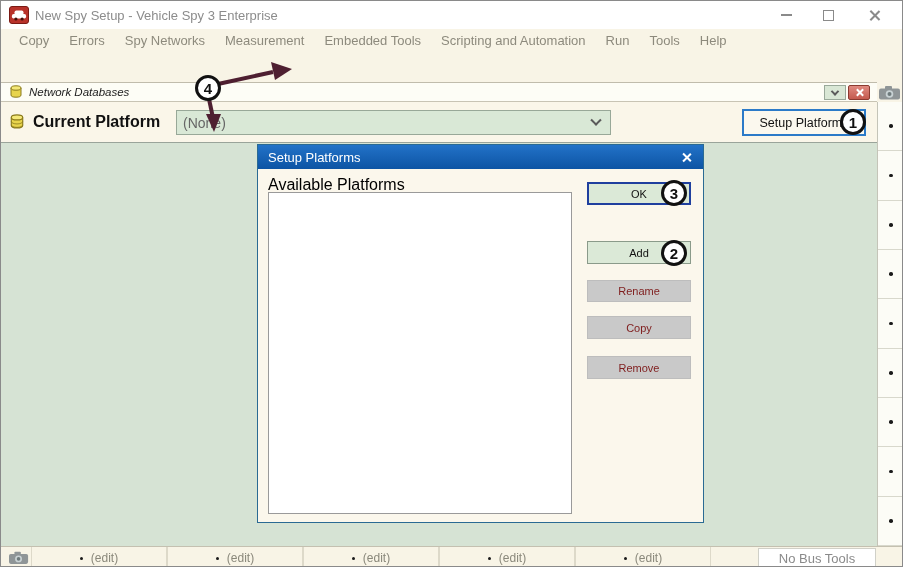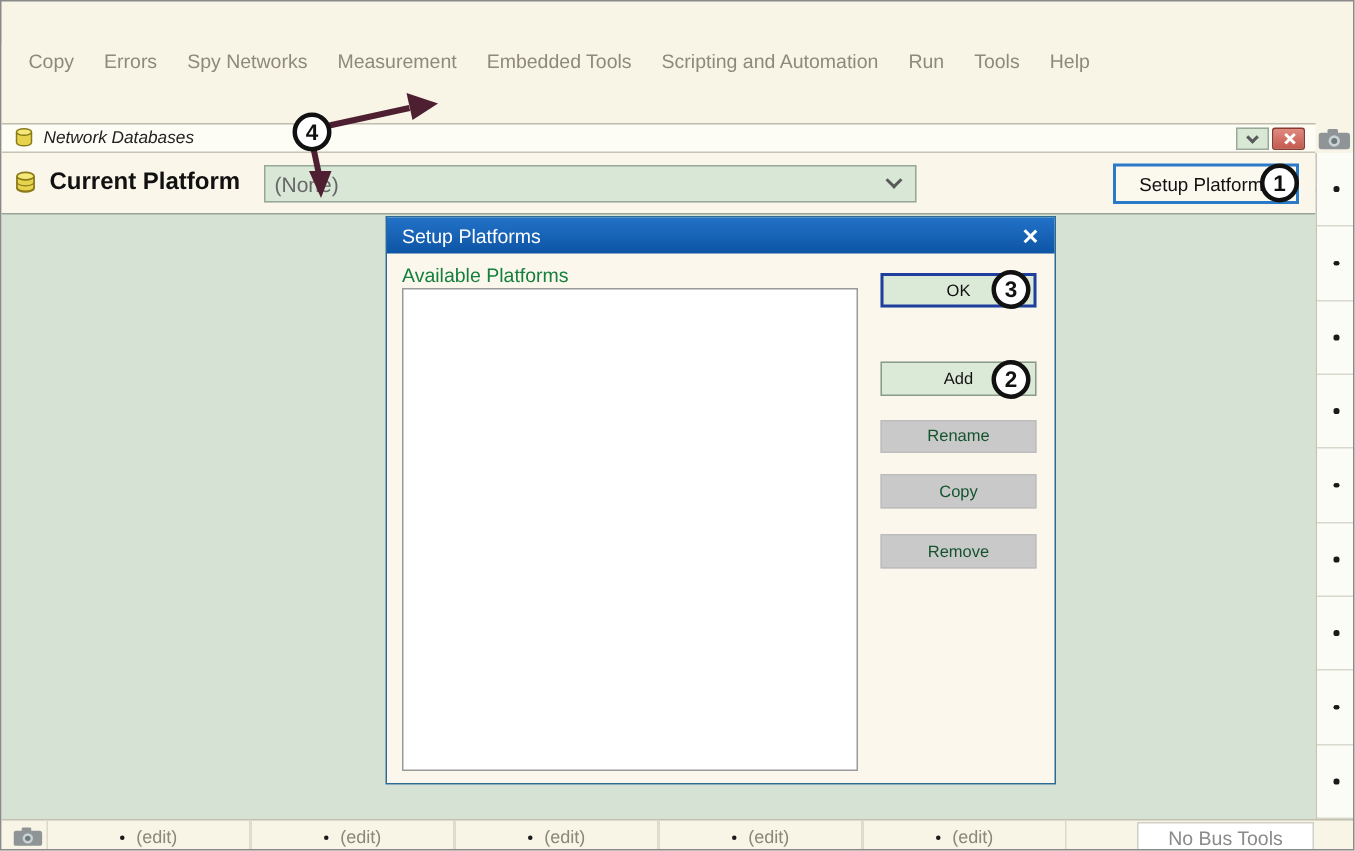--- a/index.html
+++ b/index.html
@@ -75,25 +75,25 @@
   .dot { width:3.5px; height:3.5px; background:#1a1a1a; border-radius:50%; }
 
   
   .dialog { position:absolute; left:256px; top:143px; width:447px; height:379px; background:#fbf7ec; border:1px solid #2a6a93; }
   .dlg-title { position:absolute; left:0; top:0; width:100%; height:24px; background:linear-gradient(#2272c8,#0d54a4); display:flex; align-items:center; padding-left:10px; }
   .dlg-title-text { color:#fff; font-size:13px; }
   .dlg-close { position:absolute; right:8px; top:4px; width:18px; height:16px; display:flex; align-items:center; justify-content:center; }
   .dlg-close .xw { position:relative; width:11px; height:11px; }
   .dlg-close .xw::before,.dlg-close .xw::after { content:""; position:absolute; left:5px; top:0; width:1.6px; height:11px; background:#fff; }
   .dlg-close .xw::before { transform:rotate(45deg);} .dlg-close .xw::after { transform:rotate(-45deg);}
-  .dlg-label { position:absolute; left:10px; top:31px; font-size:13px; color:#15803d; }
+  .dlg-label { position:absolute; left:10px; top:31px; font-size:16px; color:#000000; }
   .dlg-list { position:absolute; left:10px; top:47px; width:304px; height:322px; background:#fff; border:1px solid #9a9a9a; }
   .dlg-btn { position:absolute; left:329px; width:104px; height:23px; display:flex; align-items:center; justify-content:center; font-size:11px; }
   .btn-green { background:#dbe9d7; border:1px solid #8a9a8a; color:#111; }
-  .btn-gray  { background:#c9c9c9; border:1px solid #bdbdbd; color:#14532d; }
+  .btn-gray  { background:#c9c9c9; border:1px solid #bdbdbd; color:#7f1d1d; }
   .b-ok { top:37px; border:2px solid #1f3f9e; background:#dbe9d7; color:#111; }
   .b-add { top:96px; }
   .b-rename { top:135px; height:22px; }
   .b-copy { top:171px; }
   .b-remove { top:211px; }
   .b-close { top:346px; height:22px; }
 
   
   .statusbar { position:absolute; left:0; top:545px; width:100%; height:22px; background:#f8f4e6; border-top:1px solid #c4c0b0; }
   .sb-camera { position:absolute; left:8px; top:4px; }
@@ -108,20 +108,40 @@
   .callout { position:absolute; width:26px; height:26px; border:3px solid #111; border-radius:50%; background:#fff; display:flex; align-items:center; justify-content:center; font-size:15px; font-weight:bold; color:#111; z-index:30; }
   .c1 { left:839px; top:108px; } .c2 { left:660px; top:239px; }
   .c3 { left:660px; top:179px; } .c4 { left:194px; top:74px; }
   .arrows { position:absolute; left:180px; top:55px; width:125px; height:85px; z-index:29; pointer-events:none; }
 </style>
 </head>
 <body>
 
 <div id="app">
 
+  <div class="titlebar">
+    <div class="app-icon">
+      <svg width="18" height="16" viewBox="0 0 20 18">
+        <rect x="5" y="4" width="10" height="5" rx="2" fill="#fff"></rect>
+        <rect x="2" y="8" width="16" height="5" rx="2" fill="#fff"></rect>
+        <circle cx="6.5" cy="13.5" r="1.8" fill="#40100a"></circle>
+        <circle cx="13.5" cy="13.5" r="1.8" fill="#40100a"></circle>
+      </svg>
+    </div>
+    <div class="title-text">New Spy Setup - Vehicle Spy 3 Enterprise</div>
+    <div class="winbtn wb-min">
+        <div class="glyph-min"></div>
+      </div>
+    <div class="winbtn wb-max">
+        <div class="glyph-max"></div>
+      </div>
+    <div class="winbtn wb-close">
+        <div class="xshape"></div>
+      </div>
+  </div>
 
   <div class="menubar">
     <div class="menu-item">Copy</div>
     <div class="menu-item">Errors</div>
     <div class="menu-item">Spy Networks</div>
     <div class="menu-item">Measurement</div>
     <div class="menu-item">Embedded Tools</div>
     <div class="menu-item">Scripting and Automation</div>
     <div class="menu-item">Run</div>
     <div class="menu-item">Tools</div>

